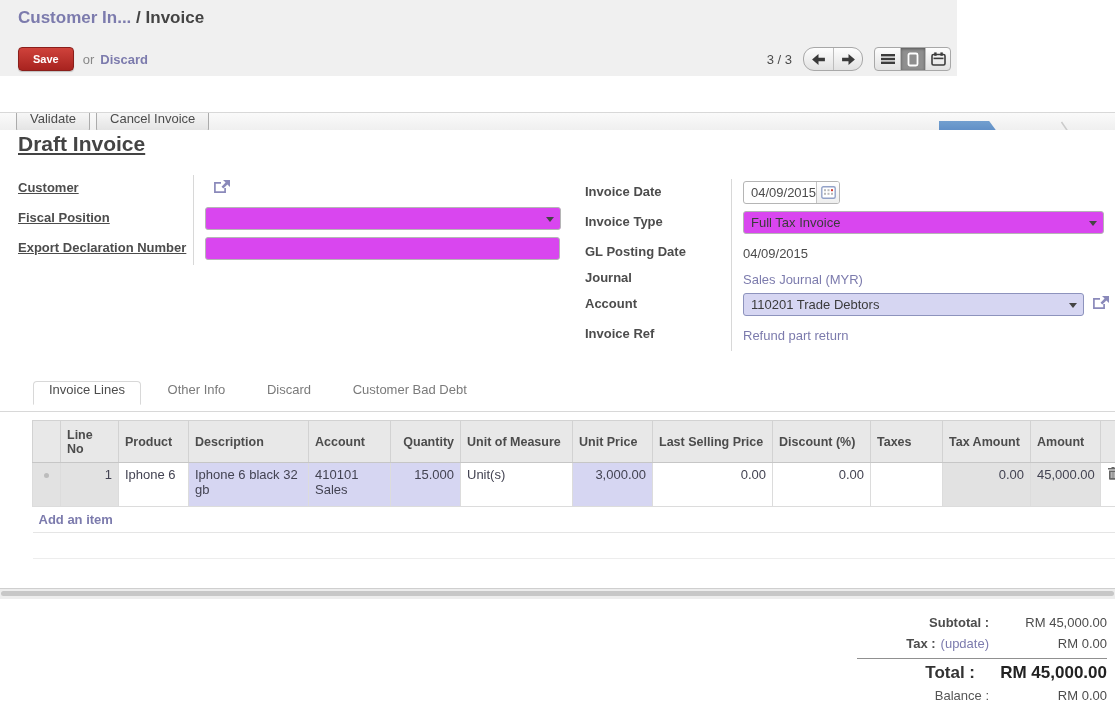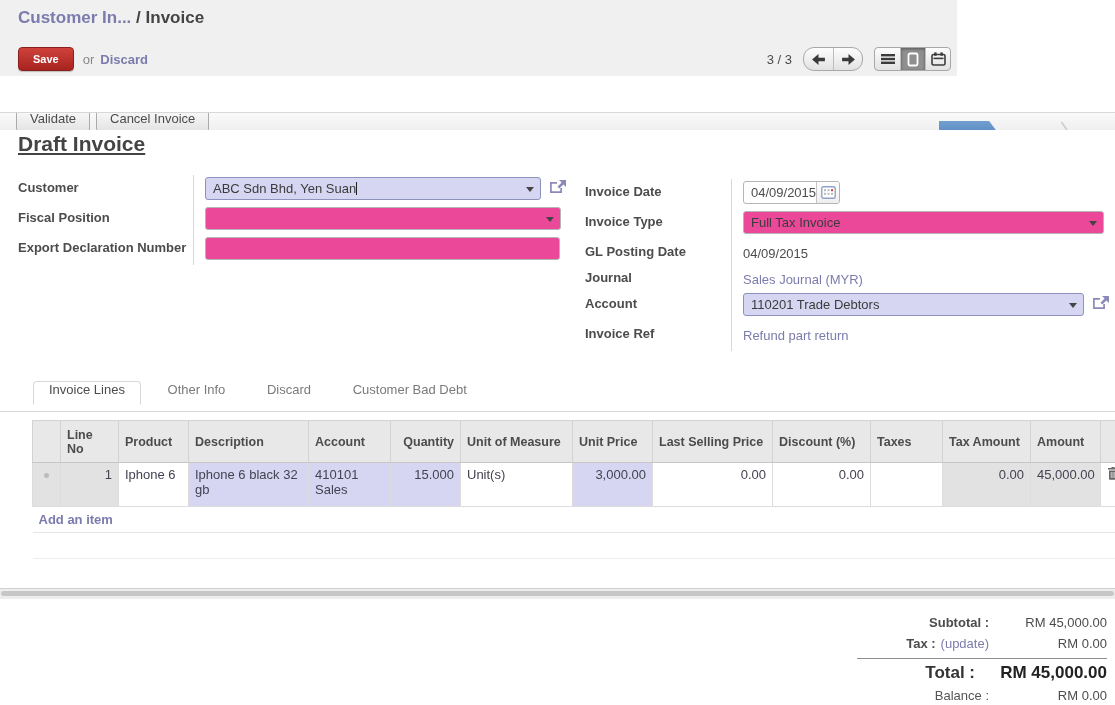--- a/index.html
+++ b/index.html
@@ -36,25 +36,25 @@
 
   
   .content { position:absolute; top:130px; left:0; width:1115px; height:575px; background:#fff; }
   h1 { position:absolute; top:2px; left:18px; font-size:21px; font-weight:bold; color:#444;text-decoration:underline; }
 
   .fg { position:absolute; display:flex; flex-direction:column; }
   .fg.left { left:18px; top:45px; width:560px; }
   .fg.right { left:585px; top:49px; width:528px; }
   .frow { display:flex; height:30px; }
   .frow.short { height:26px; }
-  .fg.left  .frow > label { width:176px; border-right:1px solid #d8d8d8; }
+  .fg.left  .frow > label { width:176px; border-right:1px solid #d8d8d8;text-decoration:underline; }
   .fg.right .frow > label { width:147px; border-right:1px solid #d8d8d8; }
   .frow > label { font-weight:bold; color:#4c4c4c; padding-top:5px; flex-shrink:0; }
   .fval { display:flex; align-items:flex-start; padding-left:11px; padding-top:2px; flex:1; }
-  .sel, .inp { position:relative; border:1px solid #b5b5b5; border-radius:3px; background:#ec4899; height:23px; padding:3px 18px 3px 7px; font-size:13px; color:#3b3b3b; cursor:pointer; }
+  .sel, .inp { position:relative; border:1px solid #b5b5b5; border-radius:3px; background:#d946ef; height:23px; padding:3px 18px 3px 7px; font-size:13px; color:#3b3b3b; cursor:pointer; }
   .inp { padding-right:7px; cursor:text; }
   .sel.hl { background:#d6d6f2; border-color:#8d93bd; }
   .dd { position:absolute; right:6px; top:9px; width:0; height:0; border-left:4px solid transparent; border-right:4px solid transparent; border-top:5px solid #444; }
   .caret-line { display:inline-block; width:1px; height:13px; background:#222; vertical-align:-2px; }
   .ext { margin-left:8px; margin-top:3px; cursor:pointer; }
   .w-customer { width:336px; }
   .w-fiscal { width:356px; }
   .w-export { width:355px; }
   .w-invtype { width:361px; }
   .w-account { width:341px; }
@@ -180,24 +180,20 @@
     </div>
   </div>
 
   <main class="content">
     <h1>Draft Invoice</h1>
 
     <div class="fg left">
       <div class="frow">
         <label>Customer</label>
         <div class="fval">
-          <div class="sel hl w-customer">
-            <span>ABC Sdn Bhd, Yen Suan</span><span class="caret-line"></span>
-            <span class="dd"></span>
-          </div>
           <span class="ext">
               <svg width="17" height="14" viewBox="0 0 17 14">
                 <path fill="none" stroke="#8a89ba" stroke-width="1.7" d="M8 2.9 H1.9 V12.1 H12.1 V8"></path>
                 <path fill="#8a89ba" d="M10 0 h7 v7 l-2.6 -2.6 -4.1 4.1 -1.8 -1.8 4.1 -4.1 Z"></path>
               </svg>
             </span>
         </div>
       </div>
       <div class="frow">
         <label>Fiscal Position</label>

